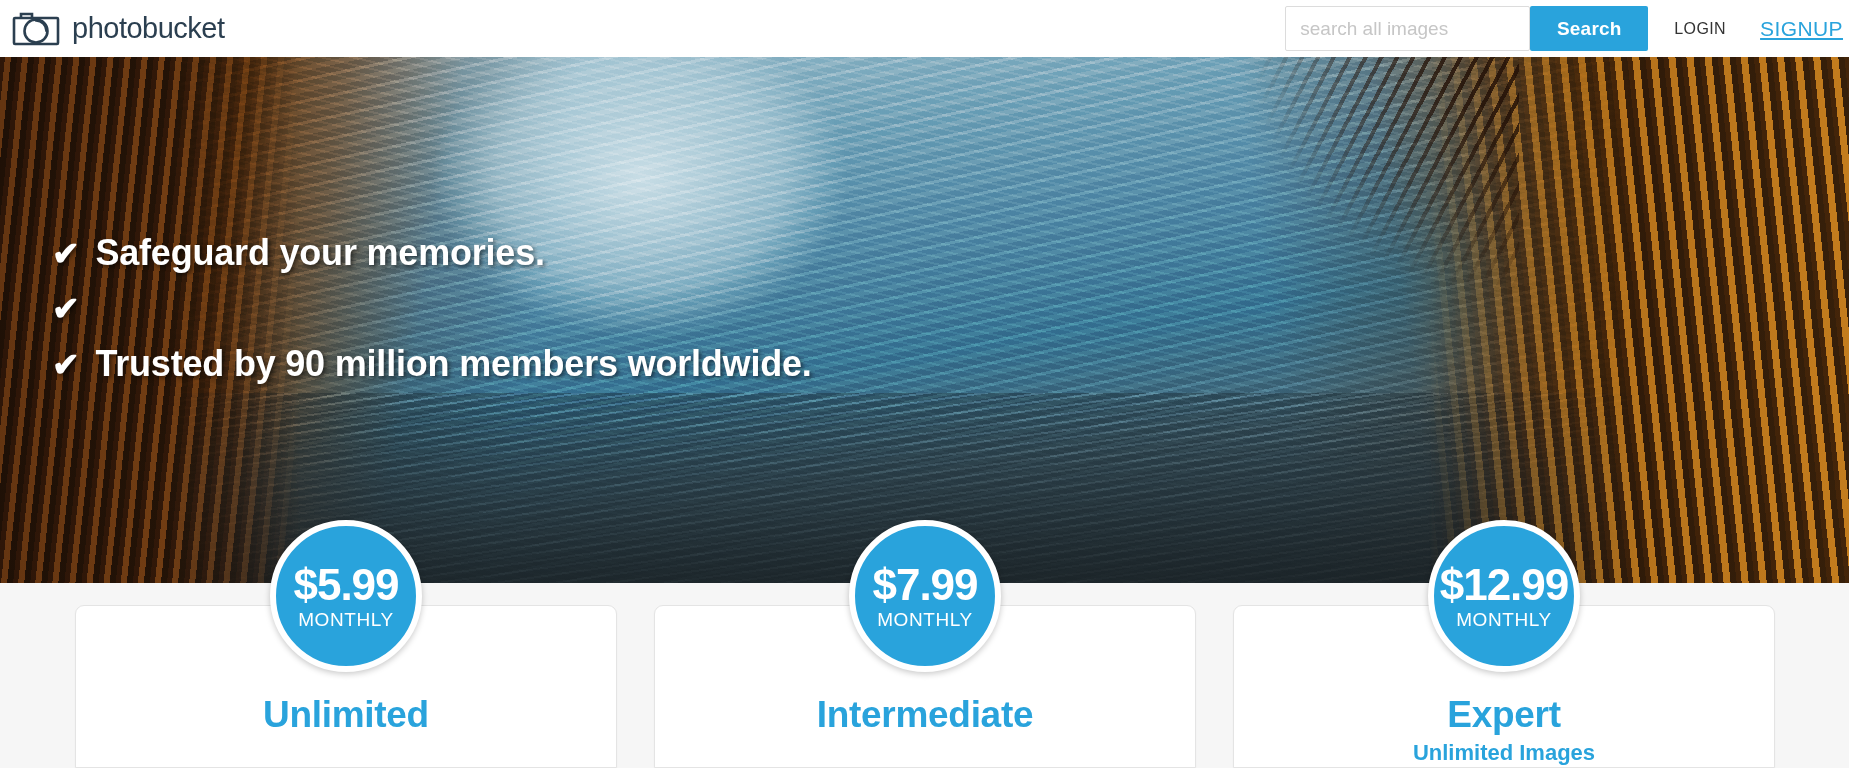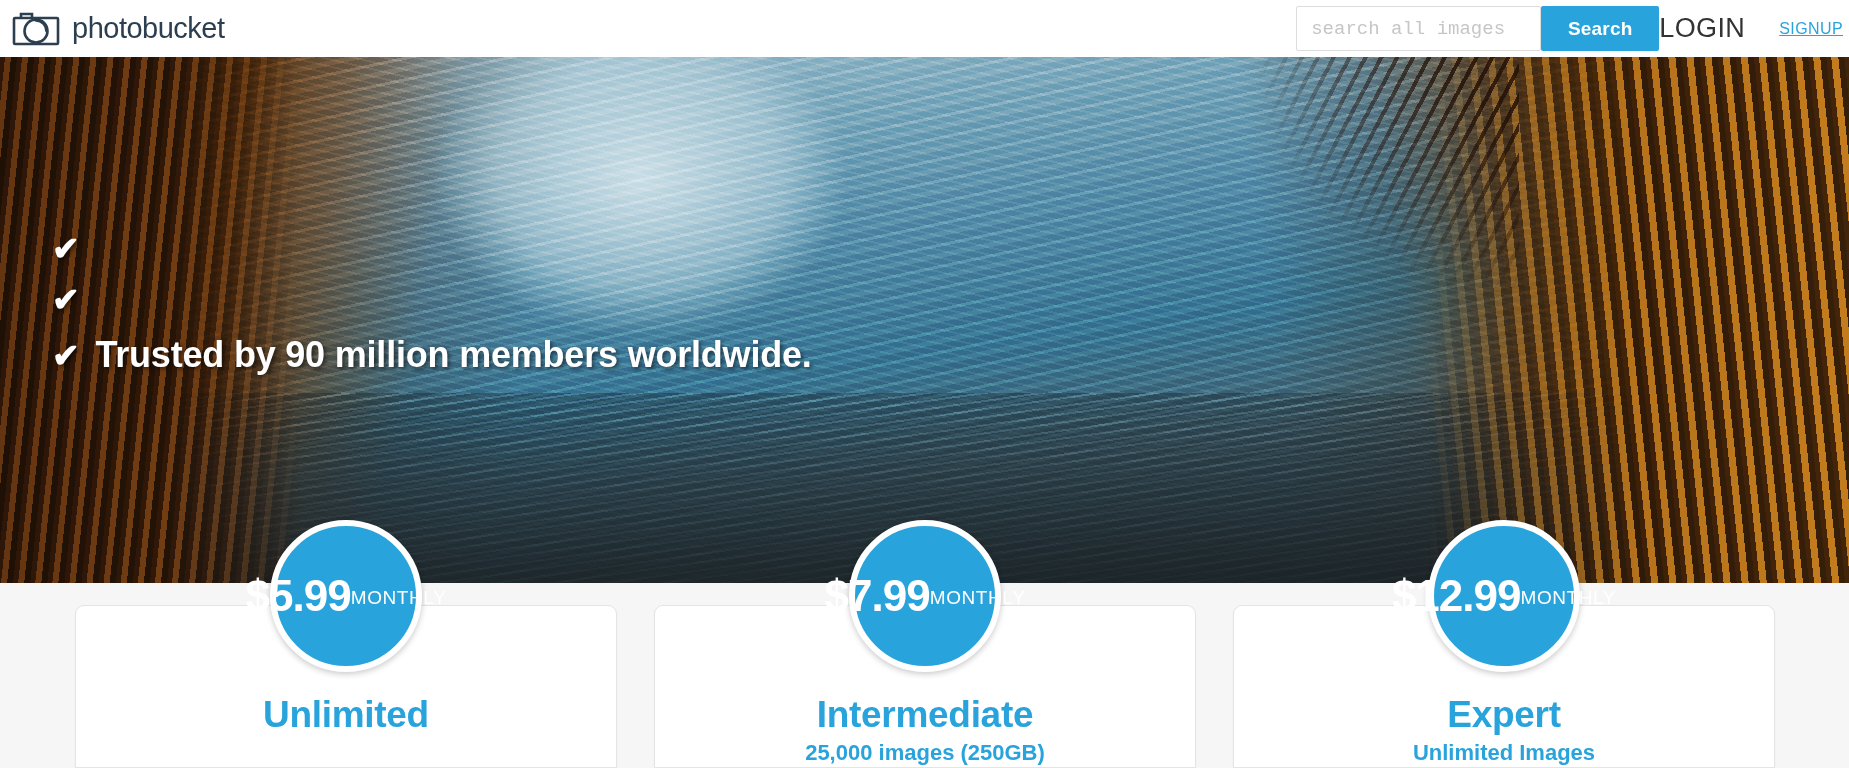--- a/index.html
+++ b/index.html
@@ -64,21 +64,21 @@
   }
 
   .search-input {
     width: 245px;
     height: 45px;
     border: 1px solid #dcdcdc;
     background: #ffffff;
     border-radius: 2px;
     padding: 0 14px;
     font-size: 19px;
-    font-family: Liberation Mono, monospace;
+    font-family: Liberation Sans, sans-serif;
     color: #555;
     outline: none;
   }
   .search-input::placeholder { color: #c6c6c6; }
 
   .search-button {
     margin-left: 0;
     width: 118px;
     height: 45px;
     background: #29a3dc;
@@ -86,31 +86,32 @@
     border: none;
     border-radius: 2px;
     font-size: 19px;
     font-weight: bold;
     font-family: "Liberation Sans", sans-serif;
     cursor: pointer;
     letter-spacing: 0.2px;
   }
 
   .login-link {
-    font-size: 27px;
+    margin-left: 26px;
+    font-size: 16px;
     color: #333333;
     text-decoration: none;
     letter-spacing: 0.4px;
     cursor: pointer;
   }
 
   .signup-link {
     margin-left: 34px;
     margin-right: 6px;
-    font-size: 16px;
+    font-size: 21px;
     color: #29a3dc;
     text-decoration: underline;
     letter-spacing: 0.4px;
     cursor: pointer;
   }
 
   
   .hero {
     position: absolute;
     top: 57px; left: 0;
@@ -288,21 +289,21 @@
     top: -86px;
     left: 50%;
     transform: translateX(-50%);
     width: 152px;
     height: 152px;
     border-radius: 50%;
     background: #29a3dc;
     border: 6px solid #ffffff;
     box-shadow: 0 2px 6px rgba(0,0,0,0.22);
     display: flex;
-    flex-direction: row;
+    flex-direction: column;
     align-items: center;
     justify-content: center;
     z-index: 20;
   }
 
   .price-amount {
     color: #ffffff;
     font-size: 44px;
     font-weight: bold;
     letter-spacing: -1px;
@@ -349,20 +350,21 @@
     <div class="hero-photo"></div>
     <div class="hero-texture"></div>
     <div class="hero-valley"></div>
     <div class="tree-left"></div>
     <div class="tree-right"></div>
     <div class="branch-right"></div>
 
     <div class="hero-claims">
       <div class="claim">
         <span class="check">✔</span>
+        <span>Safeguard your memories.</span>
       </div>
       <div class="claim">
         <span class="check">✔</span>
       </div>
       <div class="claim">
         <span class="check">✔</span>
         <span>Trusted by 90 million members worldwide.</span>
       </div>
     </div>
   </div>
@@ -377,21 +379,20 @@
         </div>
         <div class="card-title">Unlimited</div>
       </div>
 
       <div class="card">
         <div class="price-badge">
           <span class="price-amount">$7.99</span>
           <span class="price-period">MONTHLY</span>
         </div>
         <div class="card-title">Intermediate</div>
-        <div class="card-sub">25,000 images (250GB)</div>
       </div>
 
       <div class="card">
         <div class="price-badge">
           <span class="price-amount">$12.99</span>
           <span class="price-period">MONTHLY</span>
         </div>
         <div class="card-title">Expert</div>
         <div class="card-sub">Unlimited Images</div>
       </div>

